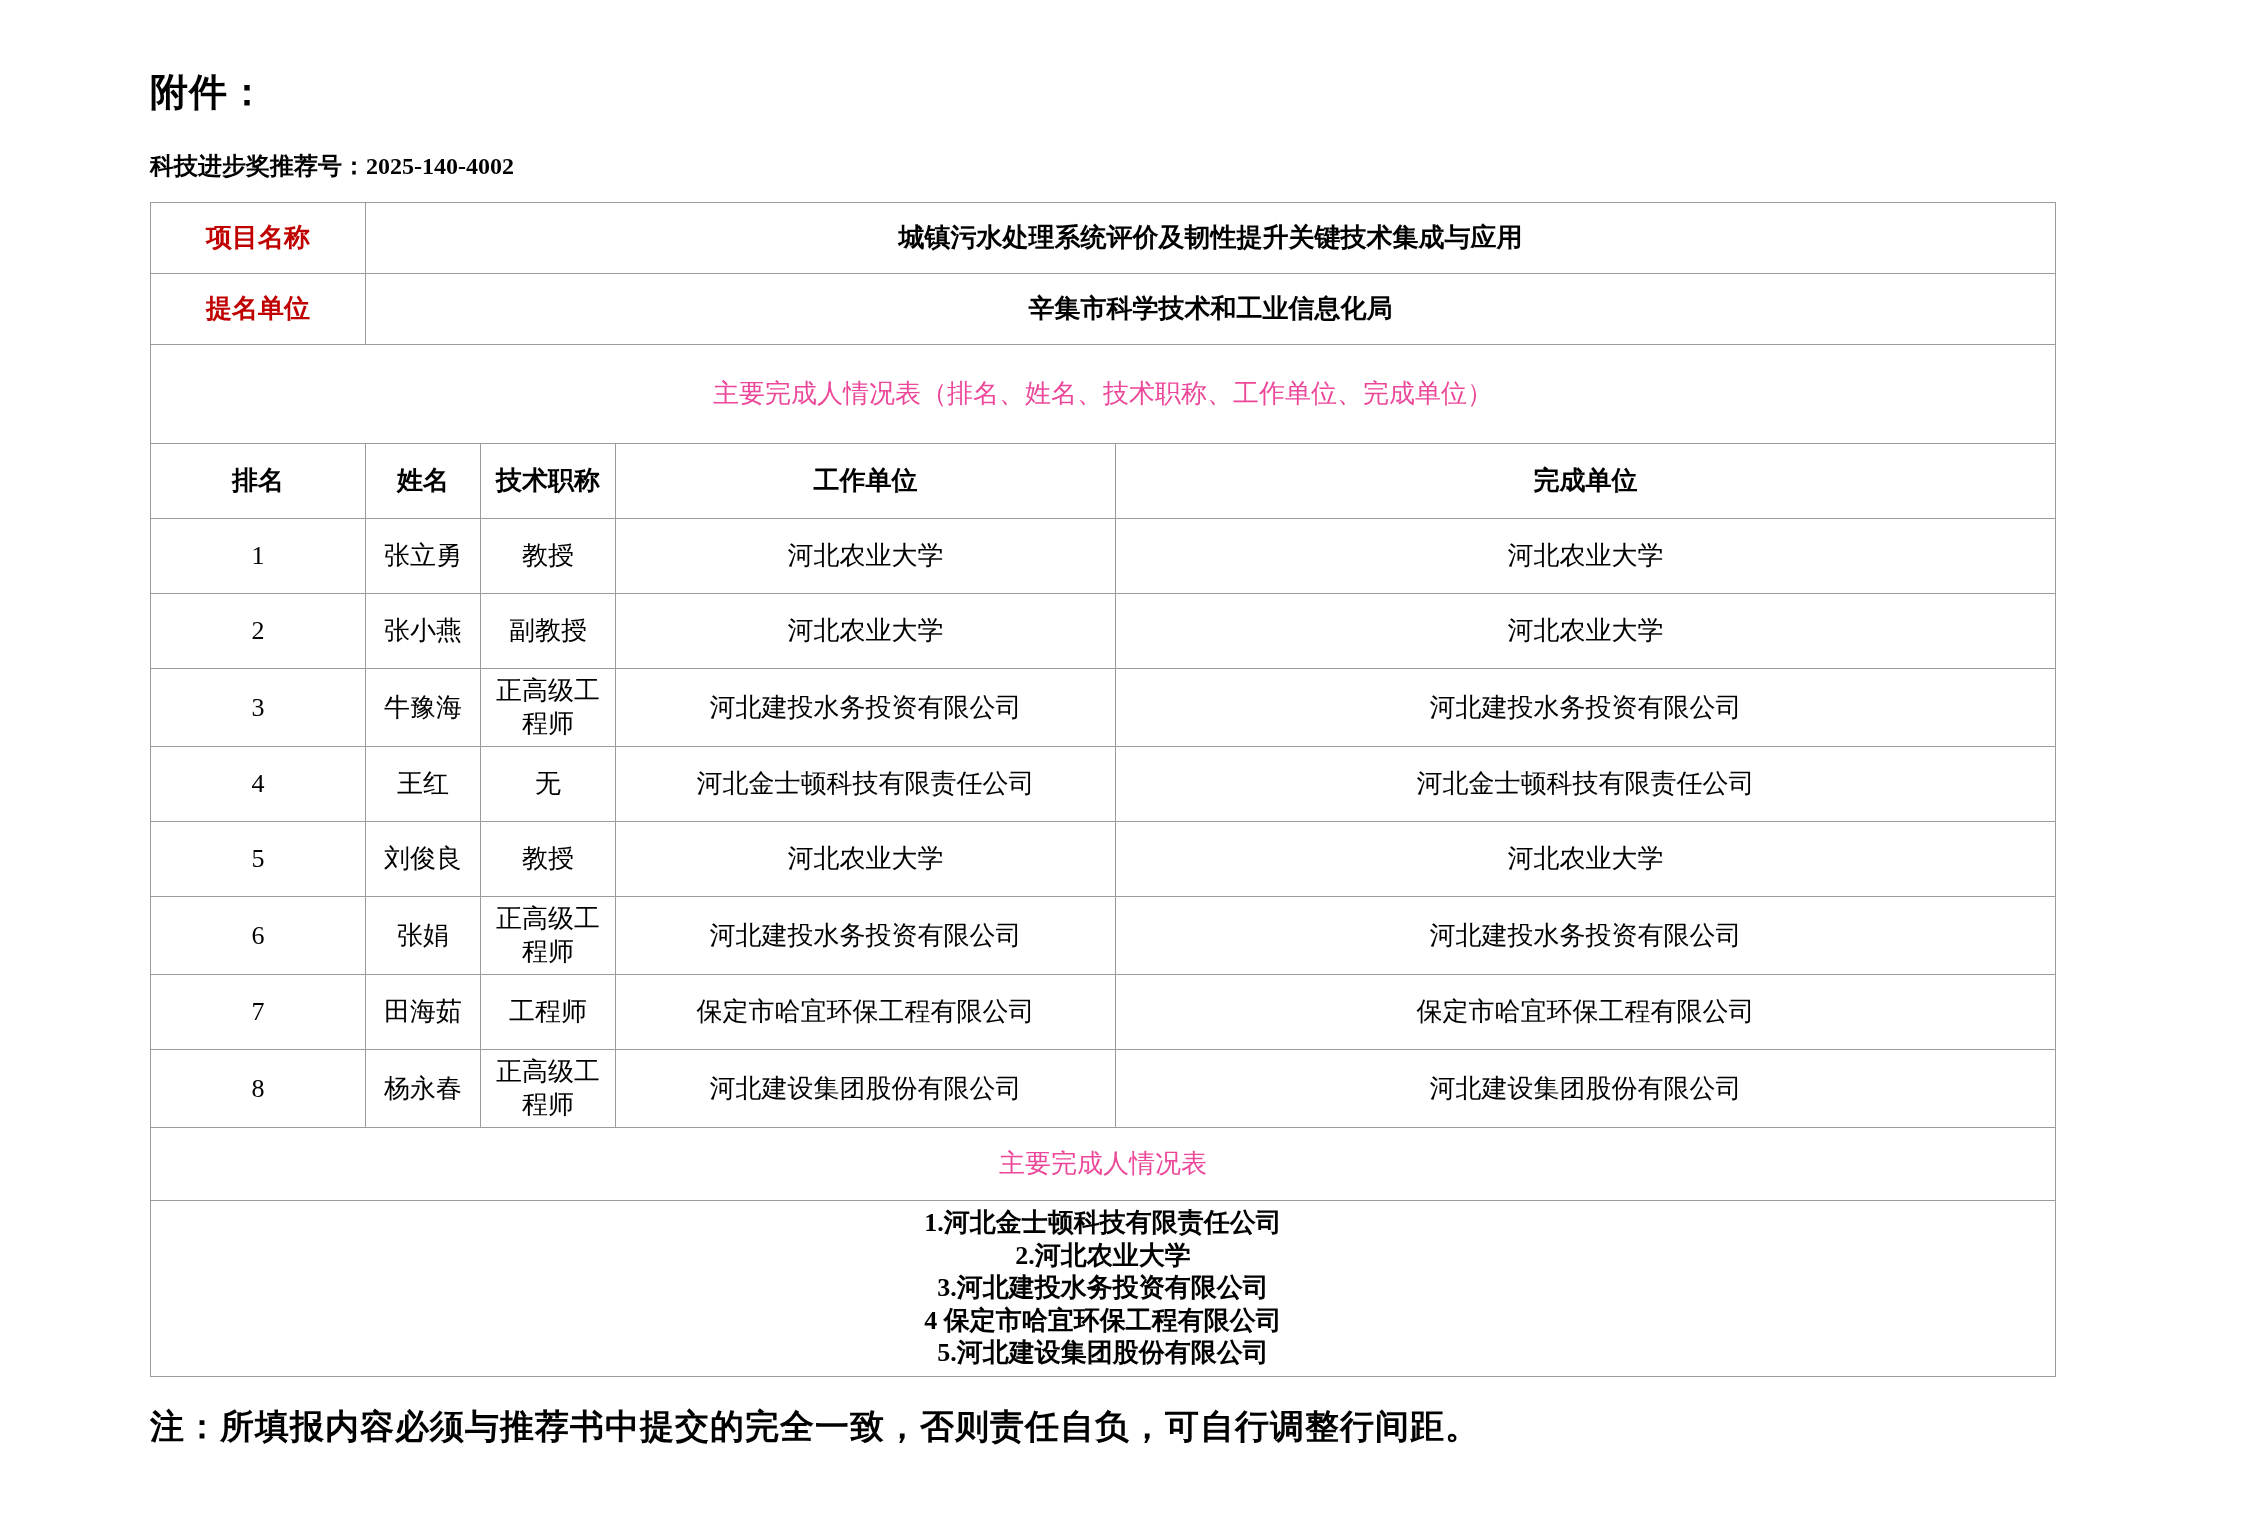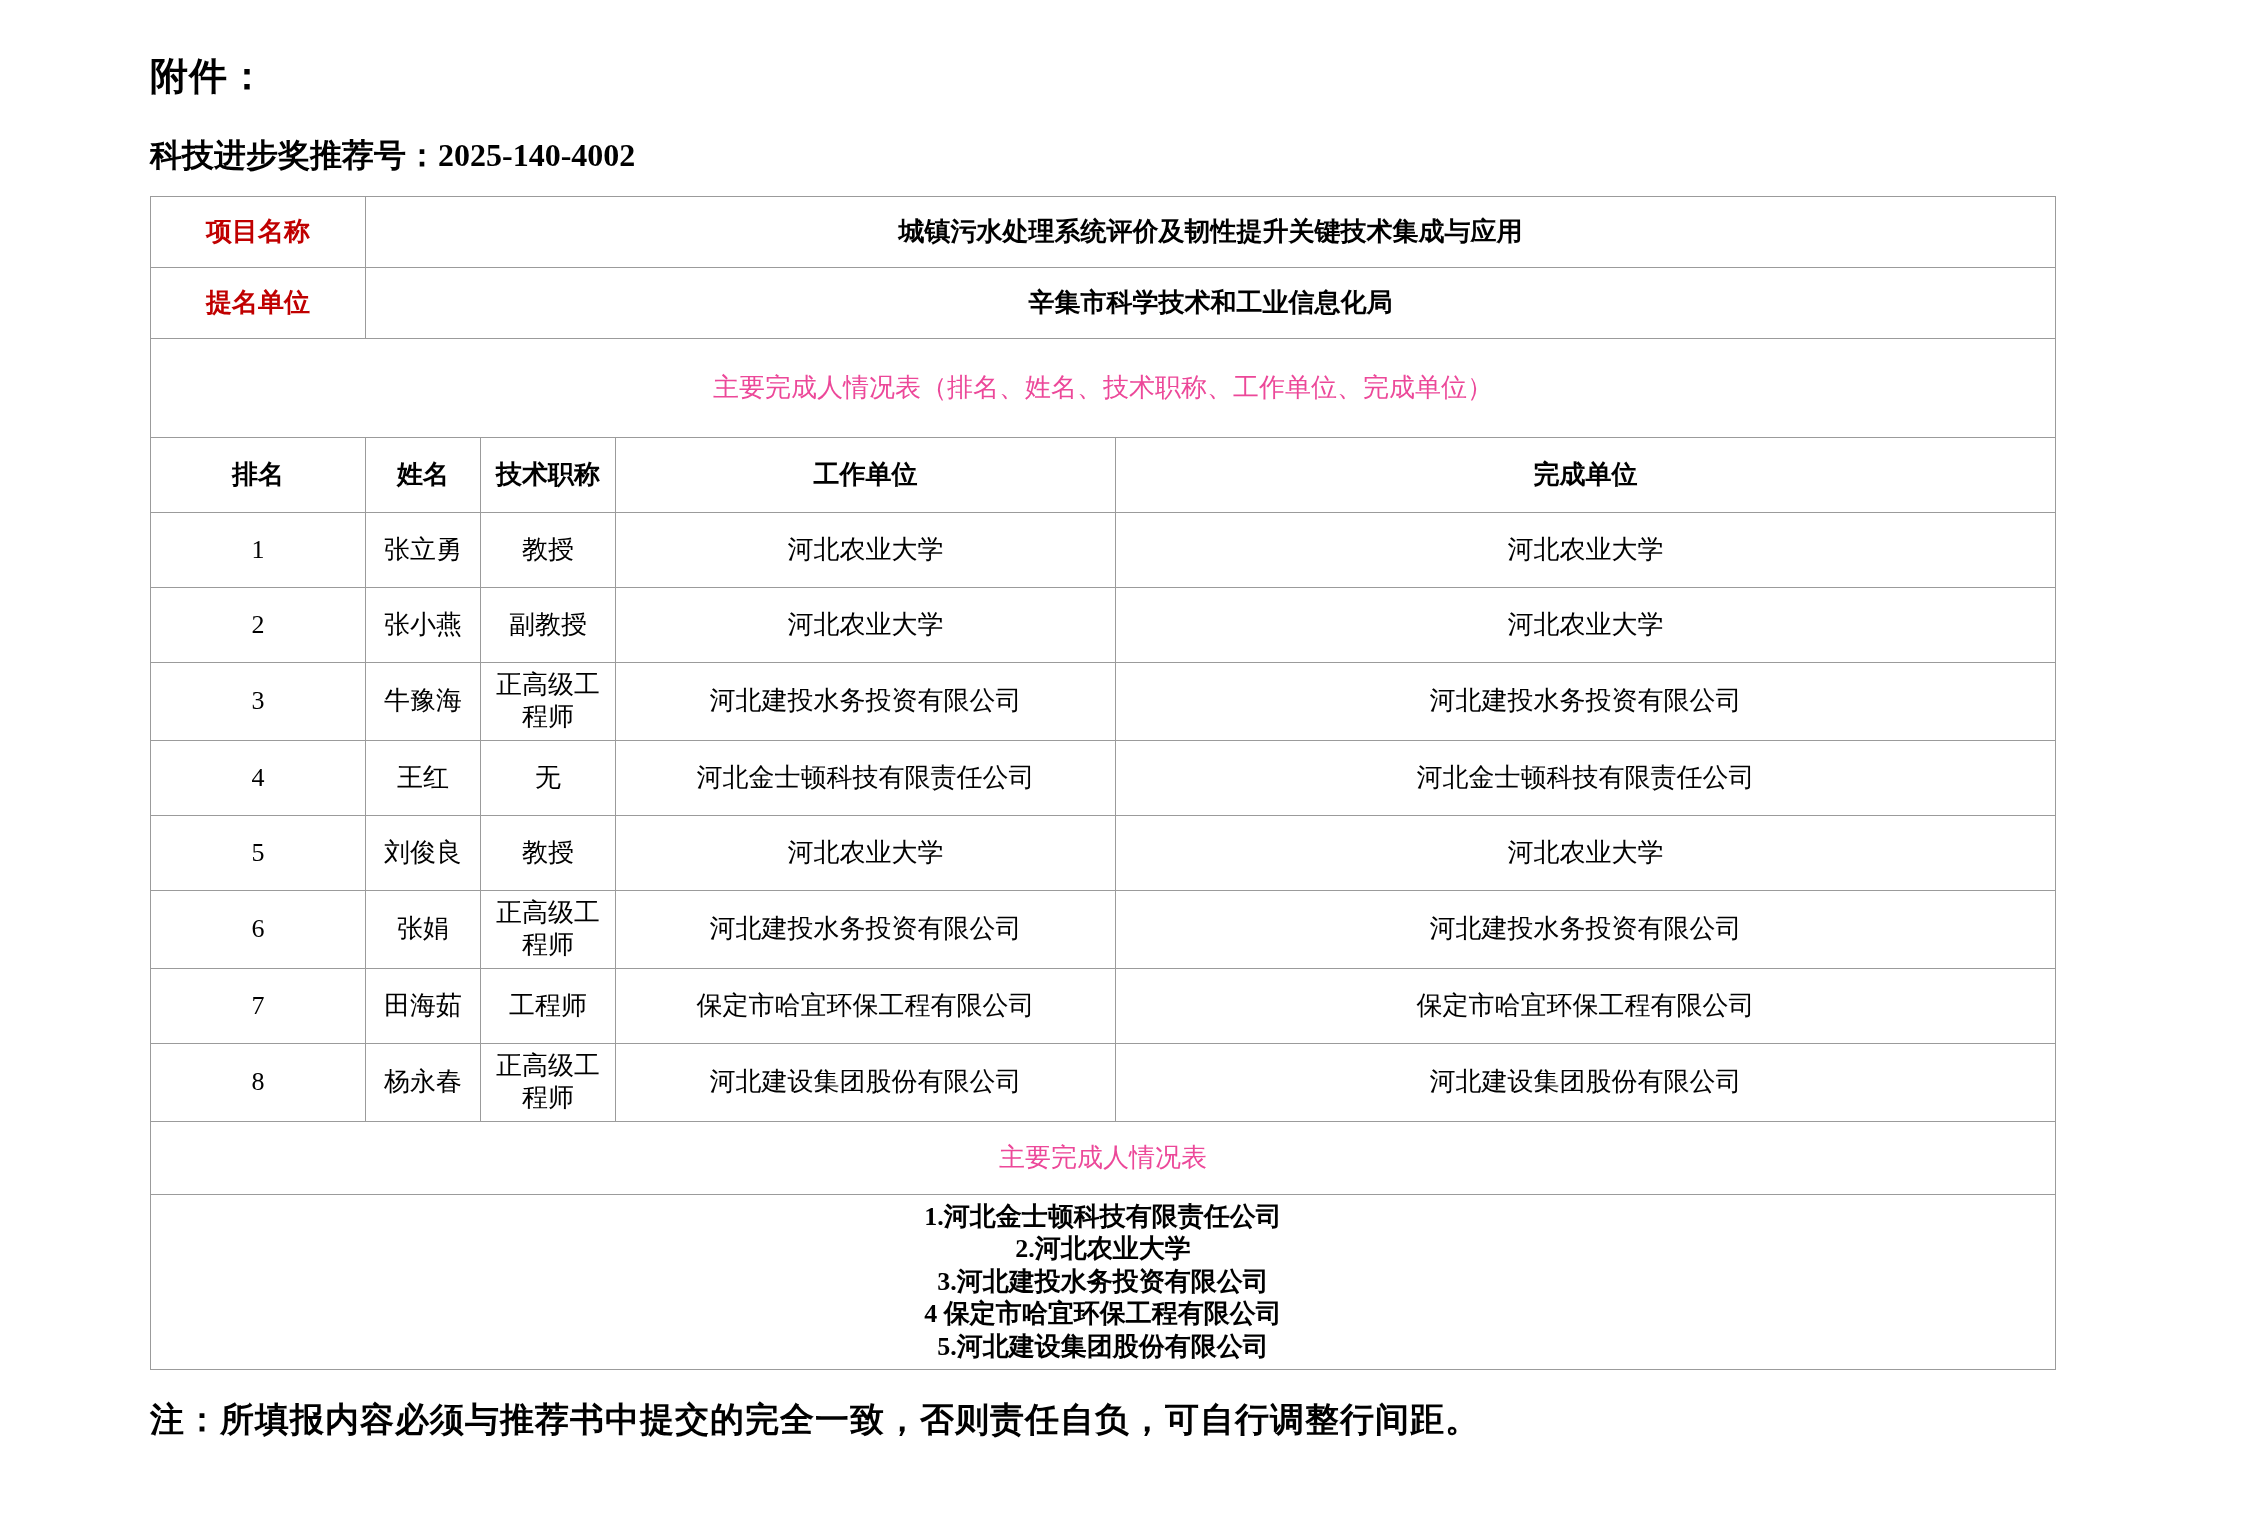--- a/index.html
+++ b/index.html
@@ -12,31 +12,31 @@
     height: 1523px;
     font-family: "Liberation Serif", "DejaVu Serif", serif;
     color: #000000;
     overflow: hidden;
   }
   .page {
     position: relative;
     width: 2245px;
     height: 1523px;
     box-sizing: border-box;
-    padding: 54px 150px 0 150px;
+    padding: 70px 150px 0 150px;
   }
   .attach-label {
     font-size: 38px;
     font-weight: bold;
     letter-spacing: 1px;
     margin: 0 0 36px 0;
     line-height: 1.2;
   }
   .rec-line {
-    font-size: 32px;
+    font-size: 24px;
     font-weight: bold;
     margin: 0 0 22px 0;
     line-height: 1.2;
   }
   .rec-line .rec-no {
     font-family: "Liberation Serif", serif;
   }
   table.doc {
     border-collapse: collapse;
     width: 1905px;

